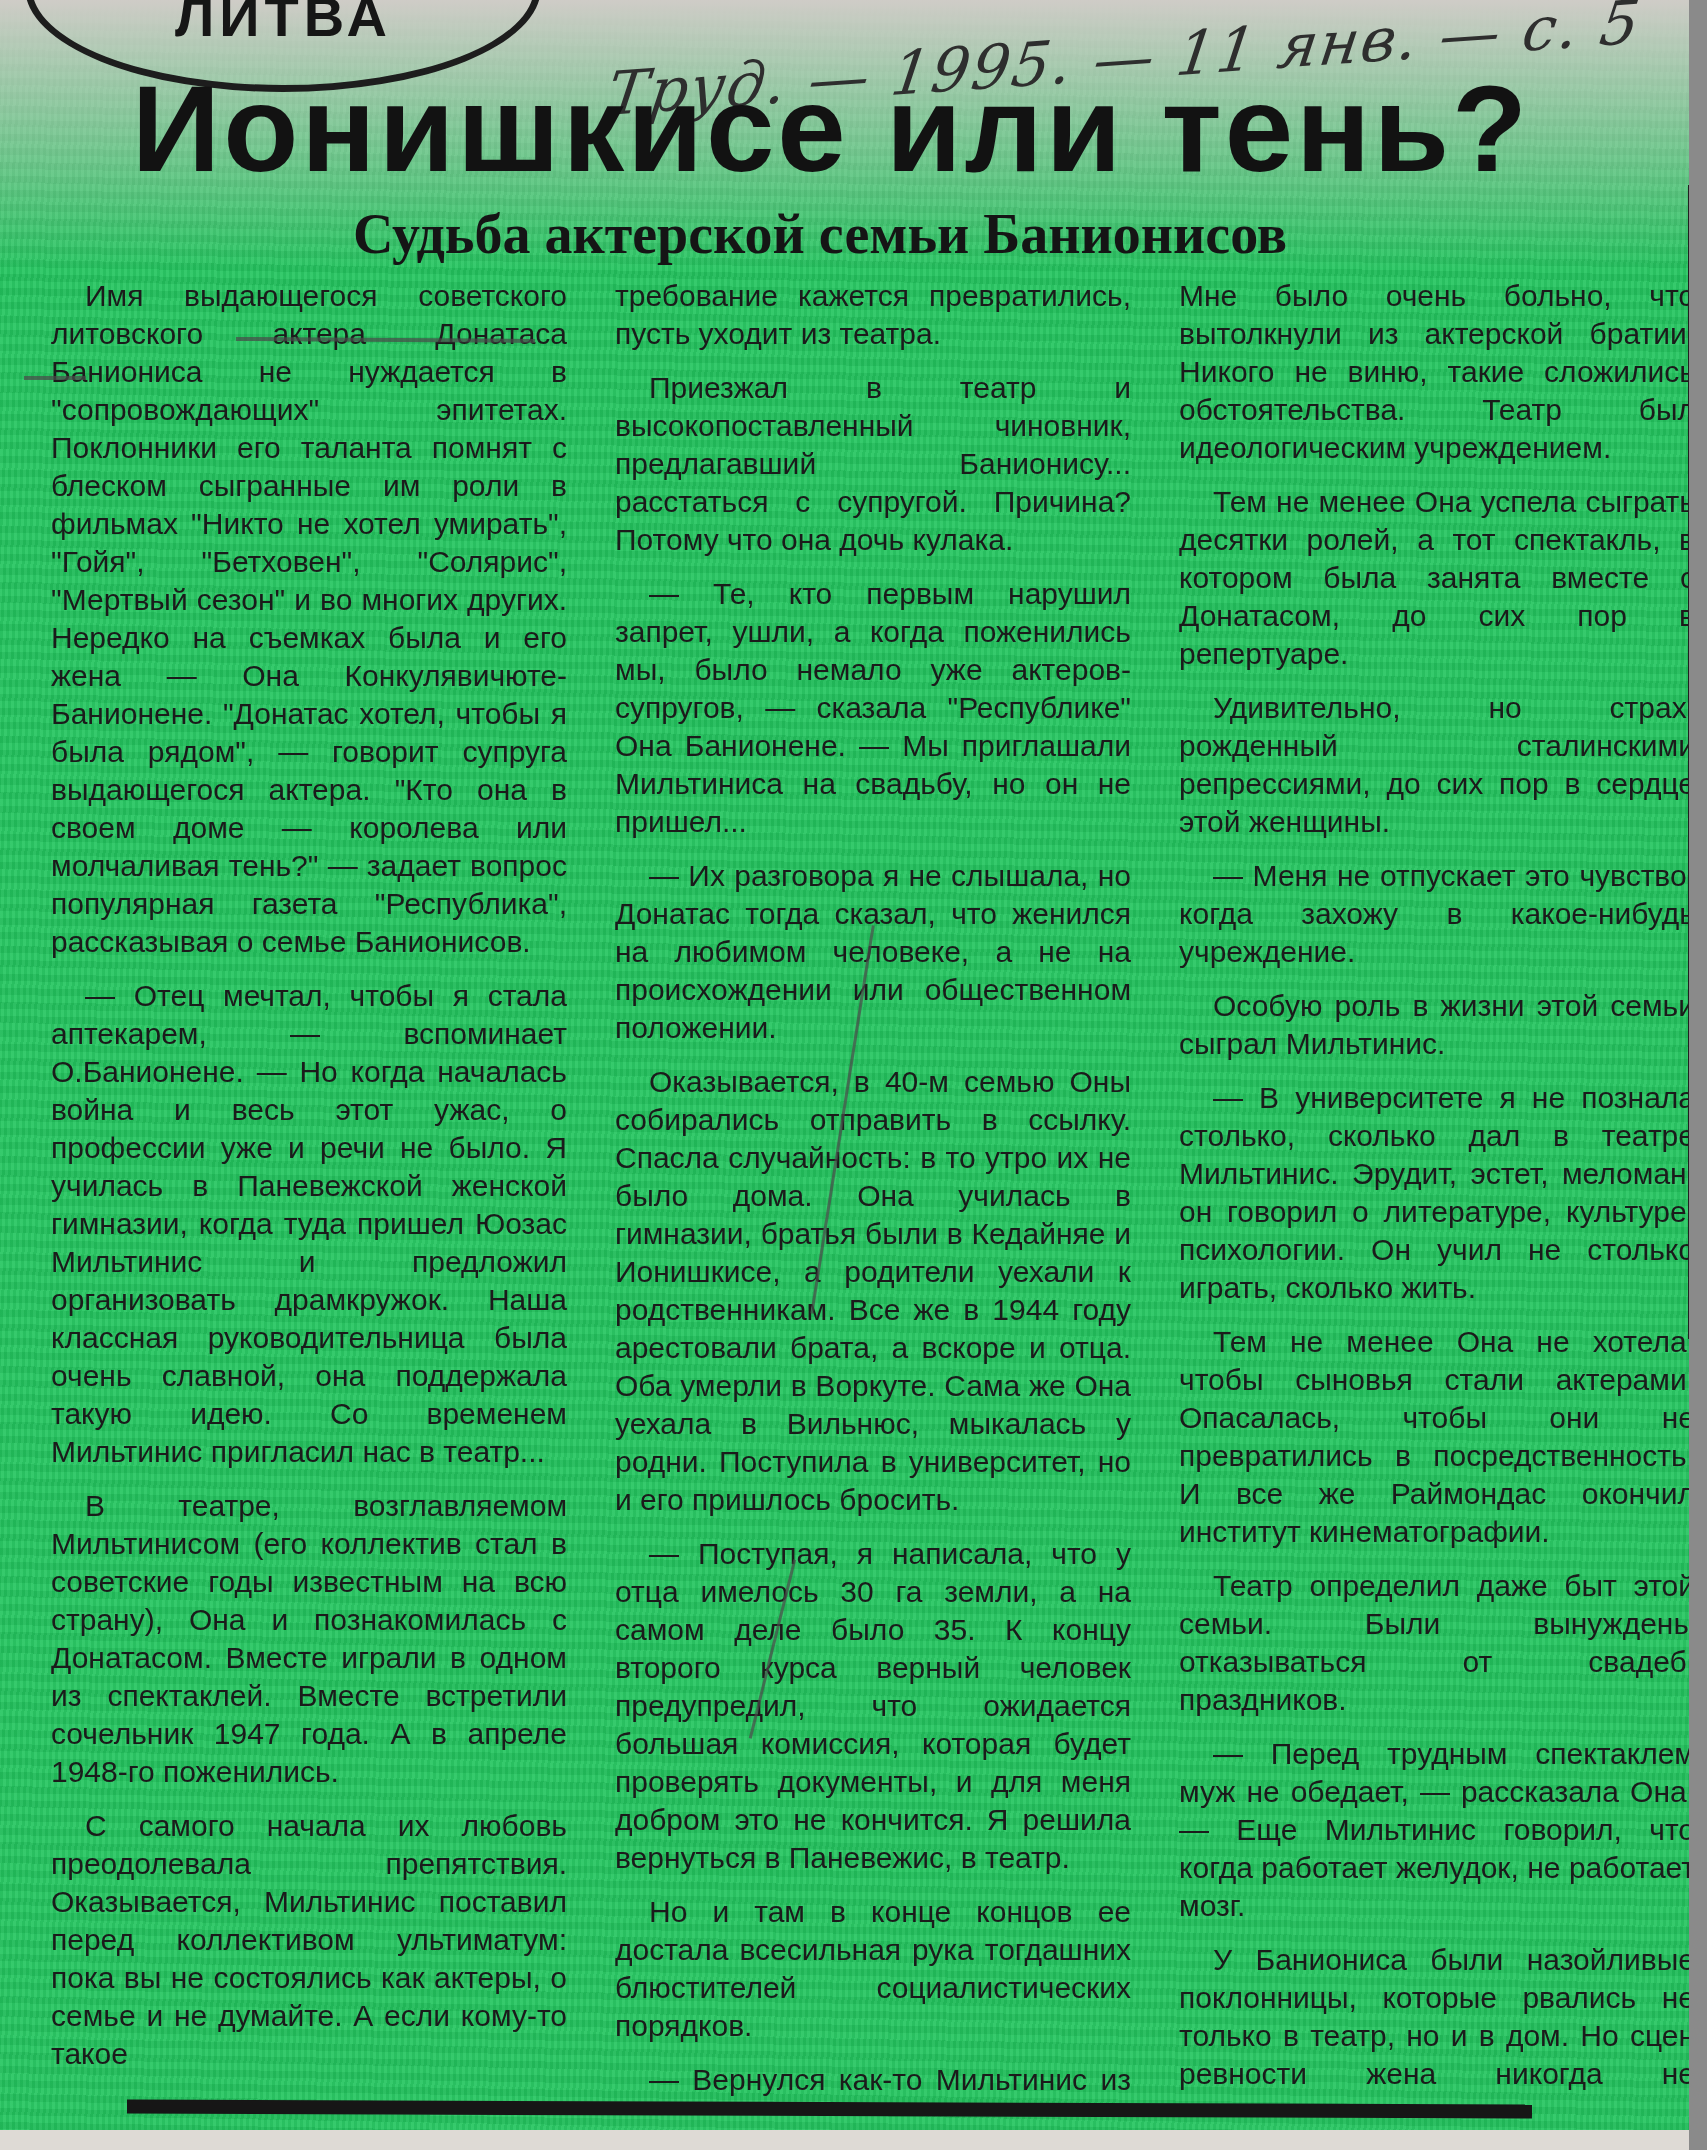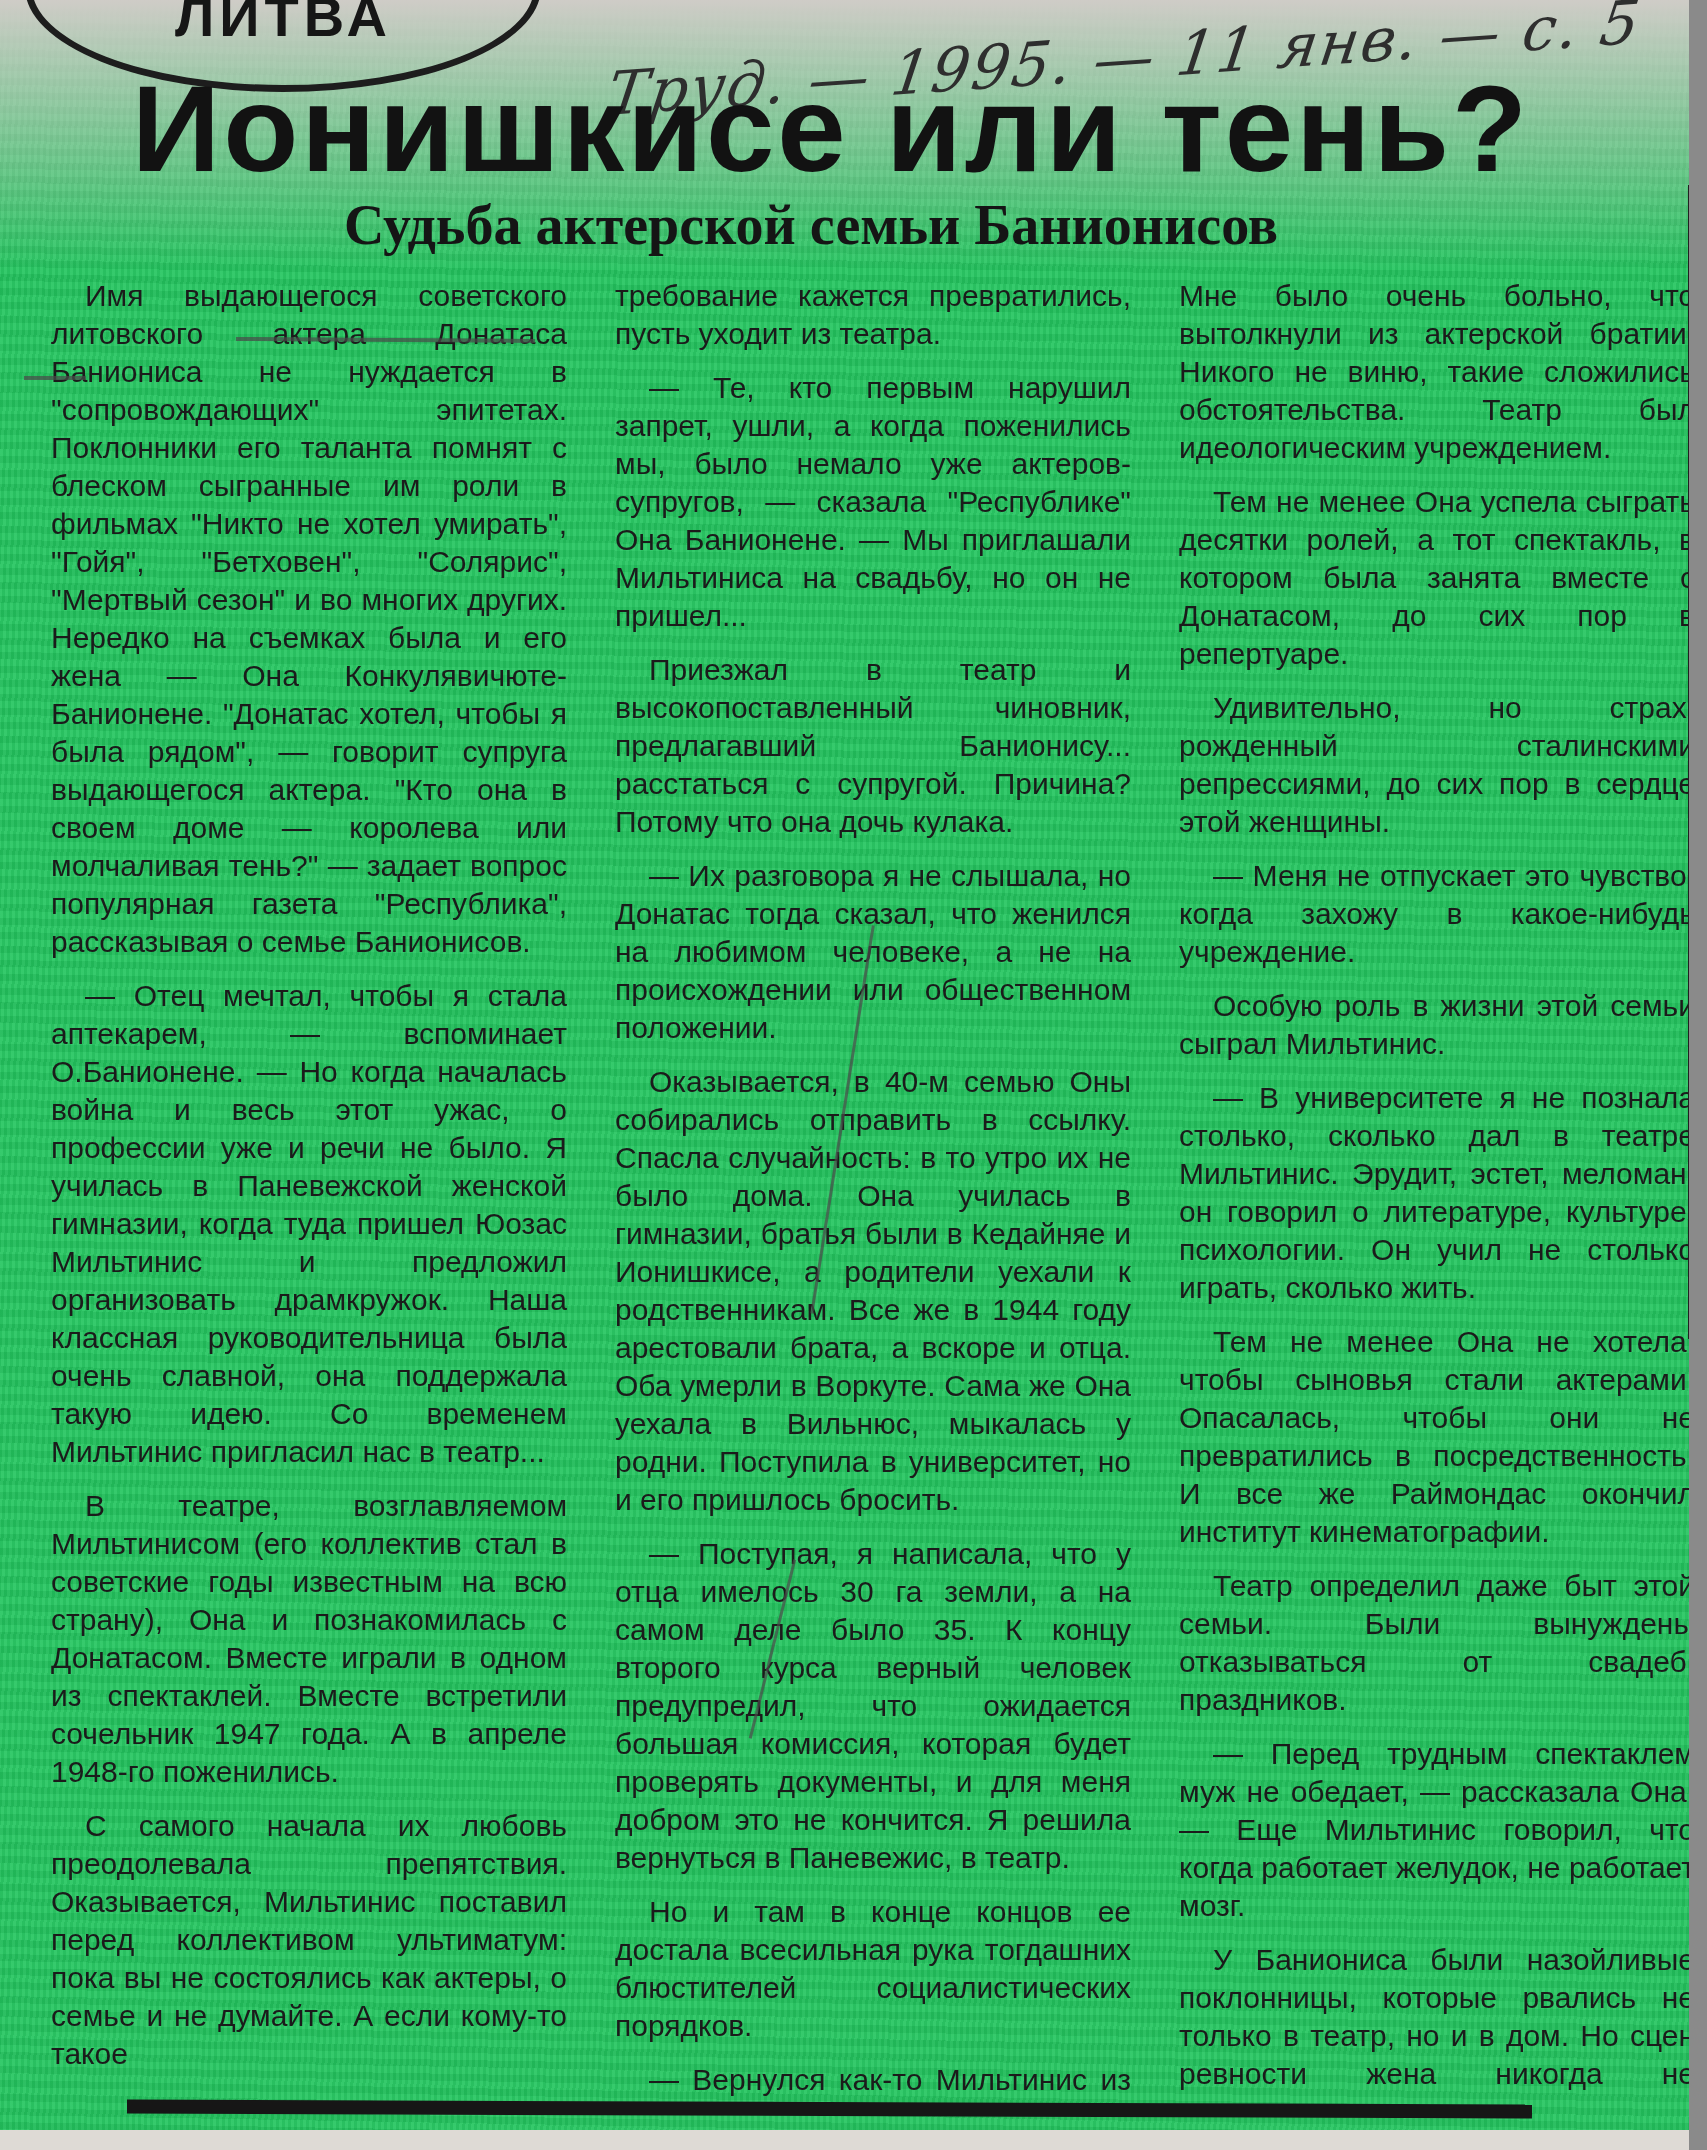--- a/index.html
+++ b/index.html
@@ -23,21 +23,21 @@
   .rubric{position:absolute;left:175px;top:-16px;font-size:56px;font-weight:bold;
     letter-spacing:5px;color:#161616;}
   
   .handwriting{position:absolute;left:607px;top:24px;width:995px;
     font-family:"DejaVu Serif",serif;font-style:italic;font-size:60px;color:#2e2e2e;
     transform:rotate(-4deg) skewX(-12deg);letter-spacing:2px;white-space:nowrap;}
   
   .title{position:absolute;left:0;top:58px;width:1662px;margin:0;text-align:center;
     font-size:123px;font-weight:bold;letter-spacing:3px;color:#121212;
     font-family:"Liberation Sans",sans-serif;}
-  .subtitle{position:absolute;left:0;top:193px;width:1622px;margin:0;text-align:center;
+  .subtitle{position:absolute;left:0;top:193px;width:1622px;margin:9px;text-align:center;
     font-size:56px;font-weight:bold;color:#151515;font-family:"Liberation Serif",serif;}
   
   .cols{position:absolute;left:35px;top:261px;width:1657px;height:1853px;display:flex;gap:16px;}
   .col{flex:0 0 548px;width:548px;height:100%;overflow:hidden;
     font-size:30px;line-height:38px;text-align:justify;color:#1b1b1b;}
   .para{margin:16px;text-indent:34px;}
   .para.noindent{text-indent:0;}
   .byline{text-align:right;font-weight:bold;font-size:31px;padding-right:119px;margin-top:8px;}
   
   .rule-bottom{position:absolute;left:127px;top:2102px;width:1405px;height:14px;
@@ -69,22 +69,22 @@
 
   <div class="cols">
     <div class="col">
         <p class="para">Имя выдающегося советского литовского актера Донатаса Баниониса не нуждается в "сопровождающих" эпитетах. Поклонники его таланта помнят с блеском сыгранные им роли в фильмах "Никто не хотел умирать", "Гойя", "Бетховен", "Солярис", "Мертвый сезон" и во многих других. Нередко на съемках была и его жена — Она Конкулявичюте-Банионене. "Донатас хотел, чтобы я была рядом", — говорит супруга выдающегося актера. "Кто она в своем доме — королева или молчаливая тень?" — задает вопрос популярная газета "Республика", рассказывая о семье Банионисов.</p>
         <p class="para">— Отец мечтал, чтобы я стала аптекарем, — вспоминает О.Банионене. — Но когда началась война и весь этот ужас, о профессии уже и речи не было. Я училась в Паневежской женской гимназии, когда туда пришел Юозас Мильтинис и предложил организовать драмкружок. Наша классная руководительница была очень славной, она поддержала такую идею. Со временем Мильтинис пригласил нас в театр...</p>
         <p class="para">В театре, возглавляемом Мильтинисом (его коллектив стал в советские годы известным на всю страну), Она и познакомилась с Донатасом. Вместе играли в одном из спектаклей. Вместе встретили сочельник 1947 года. А в апреле 1948-го поженились.</p>
         <p class="para">С самого начала их любовь преодолевала препятствия. Оказывается, Мильтинис поставил перед коллективом ультиматум: пока вы не состоялись как актеры, о семье и не думайте. А если кому-то такое</p>
       </div>
     <div class="col">
         <p class="para noindent">требование кажется превратились, пусть уходит из театра.</p>
+        <p class="para">Приезжал в театр и высокопоставленный чиновник, предлагавший Банионису... расстаться с супругой. Причина? Потому что она дочь кулака.</p>
         <p class="para">— Те, кто первым нарушил запрет, ушли, а когда поженились мы, было немало уже актеров-супругов, — сказала "Республике" Она Банионене. — Мы приглашали Мильтиниса на свадьбу, но он не пришел...</p>
-        <p class="para">Приезжал в театр и высокопоставленный чиновник, предлагавший Банионису... расстаться с супругой. Причина? Потому что она дочь кулака.</p>
         <p class="para">— Их разговора я не слышала, но Донатас тогда сказал, что женился на любимом человеке, а не на происхождении или общественном положении.</p>
         <p class="para">Оказывается, в 40-м семью Оны собирались отправить в ссылку. Спасла случайность: в то утро их не было дома. Она училась в гимназии, братья были в Кедайняе и Ионишкисе, а родители уехали к родственникам. Все же в 1944 году арестовали брата, а вскоре и отца. Оба умерли в Воркуте. Сама же Она уехала в Вильнюс, мыкалась у родни. Поступила в университет, но и его пришлось бросить.</p>
         <p class="para">— Поступая, я написала, что у отца имелось 30 га земли, а на самом деле было 35. К концу второго курса верный человек предупредил, что ожидается большая комиссия, которая будет проверять документы, и для меня добром это не кончится. Я решила вернуться в Паневежис, в театр.</p>
         <p class="para">Но и там в конце концов ее достала всесильная рука тогдашних блюстителей социалистических порядков.</p>
         <p class="para">— Вернулся как-то Мильтинис из Вильнюса и сказал, что мою ставку сокращают. Тогдашний директор театра Диджяриекис попросил, чтобы я осталась. И должность выдумал — ассистентка Мильтиниса. Приглашали меня на небольшие роли, но платили только гонорар.</p>
       </div>
     <div class="col">
       <p class="para noindent">Мне было очень больно, что вытолкнули из актерской братии. Никого не виню, такие сложились обстоятельства. Театр был идеологическим учреждением.</p>
         <p class="para">Тем не менее Она успела сыграть десятки ролей, а тот спектакль, в котором была занята вместе с Донатасом, до сих пор в репертуаре.</p>
         <p class="para">Удивительно, но страх, рожденный сталинскими репрессиями, до сих пор в сердце этой женщины.</p>

